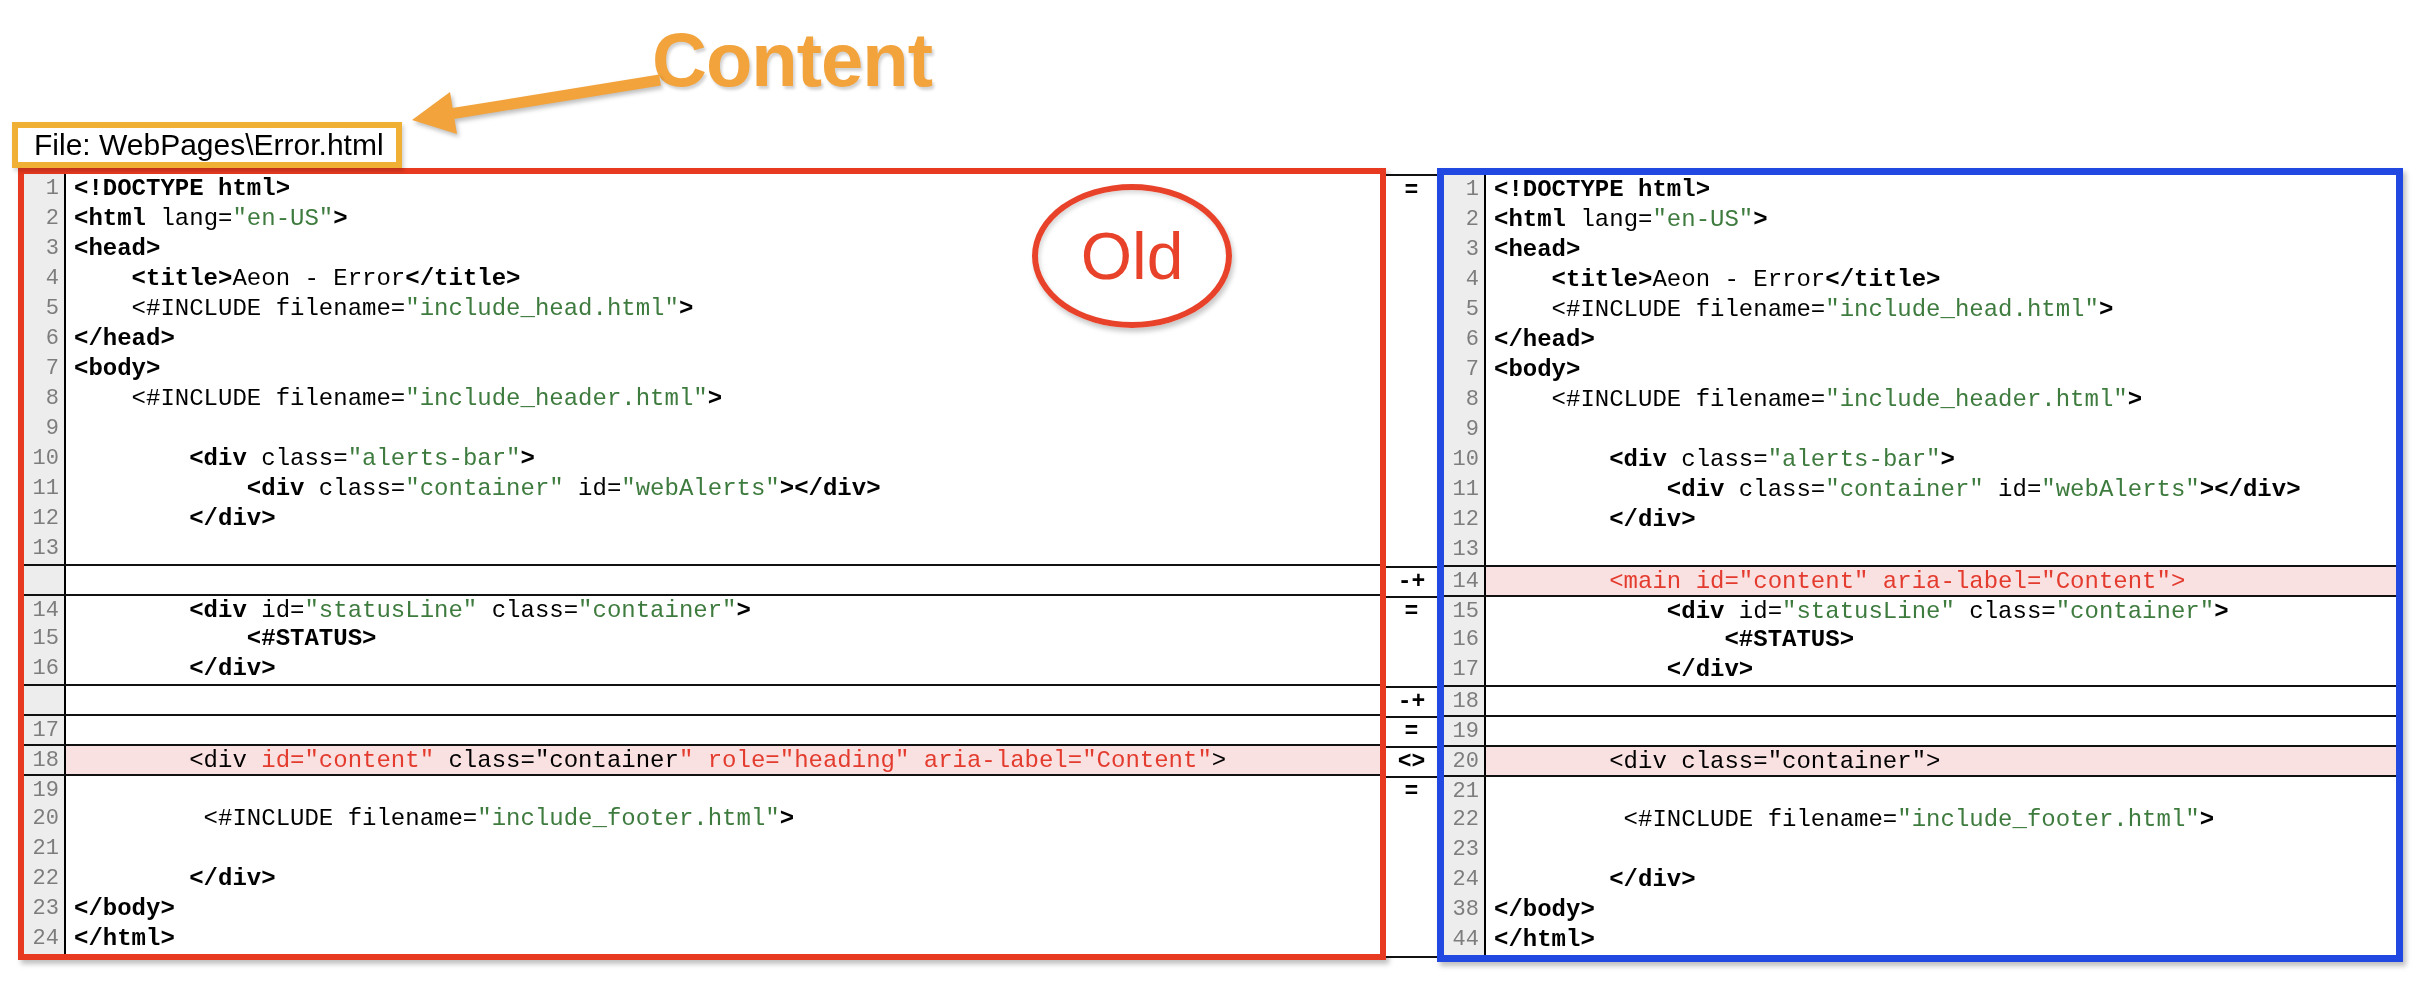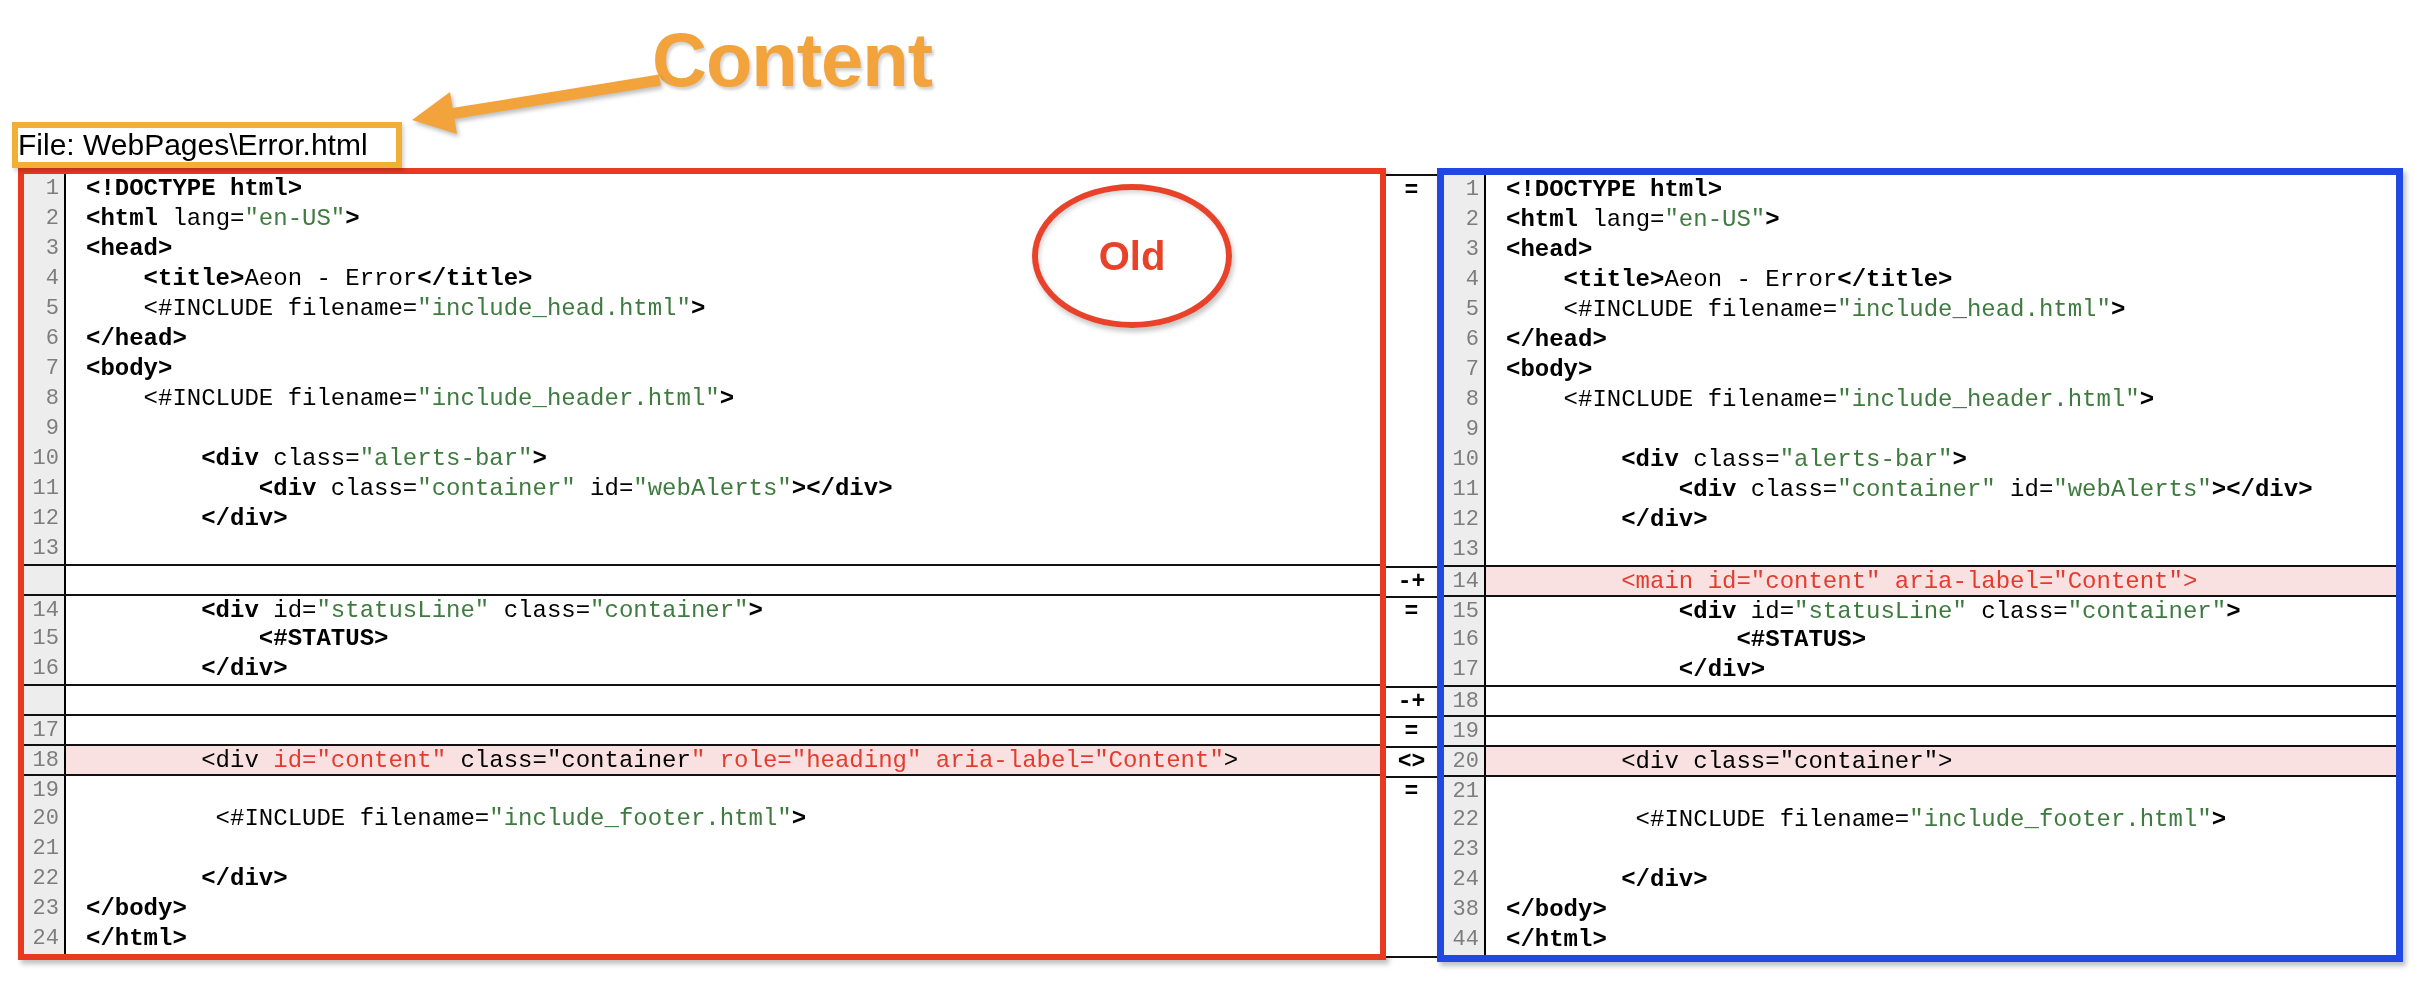--- a/index.html
+++ b/index.html
@@ -12,44 +12,44 @@
     font-family:"Liberation Sans",sans-serif;}
   .stage{position:relative;width:2414px;height:1000px;background:#fff}
 
   
   .filename-label{position:absolute;left:652px;top:16px;font-size:76px;font-weight:bold;
     color:var(--orange);letter-spacing:-1px;text-shadow:2px 3px 3px rgba(0,0,0,.18);z-index:9}
   .arrow-svg{position:absolute;left:398px;top:52px;z-index:9;
     filter:drop-shadow(2px 3px 2px rgba(0,0,0,.25))}
   .file-box{position:absolute;left:12px;top:122px;width:390px;height:46px;background:#fff;
     border:6px solid var(--box-orange);z-index:8;box-shadow:2px 3px 4px rgba(0,0,0,.18);
-    font-size:30px;line-height:34px;color:#000;padding-left:0;white-space:nowrap;overflow:hidden}
+    font-size:30px;line-height:34px;color:#000;padding-left:16px;white-space:nowrap;overflow:hidden}
   .badge{position:absolute;border-radius:50%;display:flex;align-items:center;justify-content:center;
     z-index:9;background:transparent;box-shadow:2px 4px 5px rgba(0,0,0,.22),inset 2px 3px 4px rgba(0,0,0,.15)}
   .badge-old{left:1032px;top:184px;width:200px;height:144px;border:6px solid var(--old-red)}
-  .badge-old .badge-text{color:var(--old-red);font-size:40px;font-weight:bold}
+  .badge-old .badge-text{color:var(--old-red);font-size:66px;font-weight:normal}
   .badge-new{left:2186px;top:178px;width:198px;height:150px;border:7px solid var(--blue)}
   .badge-new .badge-text{color:var(--blue);font-size:62px;font-weight:bold}
 
   
   .panel{position:absolute;top:168px;background:#fff}
   .panel-left{left:18px;width:1368px;border:6px solid var(--panel-red);
     box-shadow:3px 4px 5px rgba(0,0,0,.25)}
   .panel-right{left:1437px;width:966px;border:7px solid var(--blue);
     box-shadow:3px 4px 5px rgba(0,0,0,.25)}
   .marker-col{position:absolute;left:1386px;top:174px;width:51px;background:#fff;
     border-top:2px solid #111;border-bottom:2px solid #111}
 
   .drow{display:flex;height:30px}
   .drow.sec{border-top:2px solid #111}
   .gut{flex:none;width:42px;background:var(--gutter);border-right:2px solid #000;
     font-family:"Liberation Mono",monospace;font-size:22px;line-height:30px;
     color:var(--numcol);text-align:right;padding-right:5px}
   .codeln{flex:1;font-family:"Liberation Mono",monospace;font-size:24px;line-height:30px;
-    color:#000;white-space:pre;padding-left:20px;overflow:hidden}
+    color:#000;white-space:pre;padding-left:8px;overflow:hidden}
   .codeln.chg{background:var(--pink)}
   .sg-b{font-weight:bold}
   .sg-n{font-weight:normal}
   .sg-s{color:var(--green)}
   .sg-r{color:var(--redtxt)}
   .mrow{height:30px;display:flex;align-items:center;justify-content:center;
     font-family:"Liberation Mono",monospace;font-weight:bold;font-size:23px;color:#000}
   .mrow.sec{border-top:2px solid #111}
 </style>
 </head>

